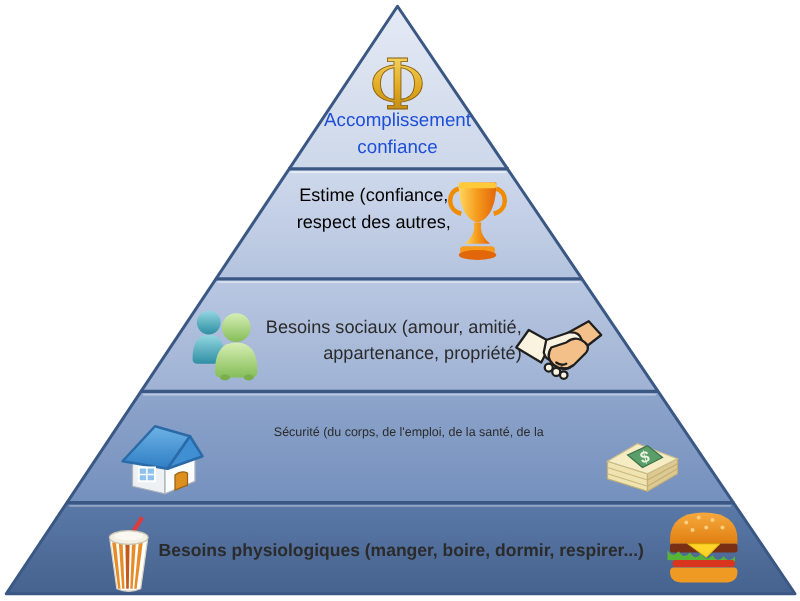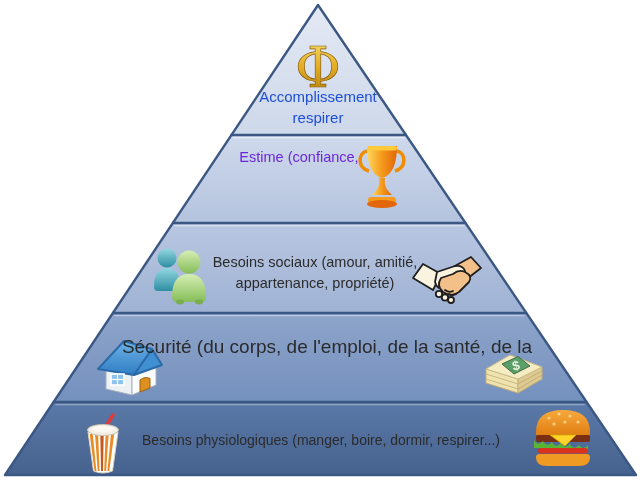--- a/index.html
+++ b/index.html
@@ -6,21 +6,21 @@
   html,body{width:640px;height:481px;background:#fff}
   body{font-family:"Liberation Sans",sans-serif}
   .stage{position:relative;width:640px;height:481px;background:#fff;overflow:hidden}
   .pyr-svg{position:absolute;left:0;top:0}
   .lvl-text{position:absolute;transform:translateX(-50%);text-align:center;
             color:#2b2b2b;white-space:nowrap}
   .lvl-text .ln{display:block}
   .t1{font-size:15px;line-height:21px}
   .t2{font-size:14.5px;line-height:21px}
   .t3{font-size:14.5px;line-height:21px}
-  .t4{font-size:19px;line-height:21px}
+  .t4{font-size:10px;line-height:21px}
   .t5{font-size:14px;line-height:18px}
   .icon{position:absolute}
 </style>
 </head>
 <body>
 
 <div class="stage">
 
   <svg class="pyr-svg" width="640" height="481" viewBox="0 0 640 481">
     <defs>
@@ -71,25 +71,26 @@
         <stop offset="0" stop-color="#f7e27c"></stop>
         <stop offset="0.5" stop-color="#e3ac22"></stop>
         <stop offset="1" stop-color="#a9780e"></stop>
       </linearGradient>
     </defs>
     <text x="27" y="51" text-anchor="middle" font-family="DejaVu Serif, serif" font-size="56" fill="url(#gold-g)" stroke="#8a5d0a" stroke-width="0.7">Φ</text>
   </svg>
 
   <div class="lvl-text t1" style="left: 318px; top: 86px; color: #1d4ed8;">
     <span class="ln">Accomplissement</span>
-    <span class="ln">respirer</span>
-  </div>
-
-  <div class="lvl-text t2" style="left: 299px; top: 147px; color: #6d28d9;">
+    <span class="ln">confiance</span>
+  </div>
+
+  <div class="lvl-text t2" style="left: 299px; top: 147px; color: #000000;">
     <span class="ln">Estime (confiance,</span>
+    <span class="ln">respect des autres,</span>
   </div>
 
   <svg class="icon" style="left:356px;top:141px" width="52" height="70" viewBox="0 0 52 70">
     <defs>
       <linearGradient id="troph-g" x1="0" y1="0" x2="1" y2="0">
         <stop offset="0" stop-color="#ffd75e"></stop>
         <stop offset="0.5" stop-color="#f59a1c"></stop>
         <stop offset="1" stop-color="#e2660a"></stop>
       </linearGradient>
     </defs>
@@ -114,21 +115,21 @@
       </linearGradient>
     </defs>
     <circle cx="17" cy="13" r="9.5" fill="url(#teal-g)"></circle>
     <path d="M4,42 q0,-19 13,-19 q13,0 13,19 q0,4 -4,4 h-18 q-4,0 -4,-4 Z" fill="url(#teal-g)"></path>
     <circle cx="39" cy="17" r="11.5" fill="url(#green-g)"></circle>
     <path d="M22,52 q0,-23 17,-23 q17,0 17,23 q0,5 -5,5 h-24 q-5,0 -5,-5 Z" fill="url(#green-g)"></path>
     <ellipse cx="30" cy="57" rx="4" ry="2.4" fill="#79ad4e"></ellipse>
     <ellipse cx="49" cy="57" rx="4" ry="2.4" fill="#79ad4e"></ellipse>
   </svg>
 
-  <div class="lvl-text t3" style="left: 315px; top: 252px; color: rgb(43, 43, 43);">
+  <div class="lvl-text t3" style="left: 315px; top: 252px; color: rgb(43, 43, 43); text-align: right;">
     <span class="ln">Besoins sociaux (amour, amitié,</span>
     <span class="ln">appartenance, propriété)</span>
   </div>
 
   <svg class="icon" style="left:411px;top:252px" width="72" height="58" viewBox="0 0 72 58">
     <g stroke="#1f1f1f" stroke-width="1.8" stroke-linejoin="round" stroke-linecap="round">
       <path d="M70,16 L60,5 L42,15 L52,30 Z" fill="#f2c088"></path>
       <path d="M2,26 L12,12 L30,22 L22,38 Z" fill="#faf3df"></path>
       <path d="M26,20 L44,14 Q52,13 54,19 Q56,25 48,28 L34,36 Q26,38 24,30 Z" fill="#faf3df"></path>
       <path d="M30,26 Q25,34 32,40 Q40,46 48,40 L58,30 Q62,24 54,20 Q48,17 42,22 Z" fill="#f2c088"></path>
@@ -176,21 +177,21 @@
     <path d="M4,19 L9.5,58 Q19,62 28.5,58 L34,19 Z" fill="#ffffff" stroke="#d8d2c0" stroke-width="1"></path>
     <path d="M5.7,21 L8.8,21 L12.4,58 L10.5,58 Z" fill="#e88c28"></path>
     <path d="M11,21 L14.1,21 L15.6,58 L13.7,58 Z" fill="#e88c28"></path>
     <path d="M16.3,21 L19.7,21 L19,58 L17,58 Z" fill="#c25a1e"></path>
     <path d="M21.6,21 L24.7,21 L22.1,58 L20.2,58 Z" fill="#e88c28"></path>
     <path d="M27,21 L30.2,21 L25.3,58 L23.4,58 Z" fill="#e88c28"></path>
     <ellipse cx="19" cy="17" rx="15.5" ry="5.5" fill="#f2efe4" stroke="#c9c4b2" stroke-width="1"></ellipse>
     <ellipse cx="19" cy="15.8" rx="11.5" ry="3.4" fill="#faf8f0"></ellipse>
   </svg>
 
-  <div class="lvl-text t5" style="left: 321px; top: 431px; color: rgb(43, 43, 43);">
+  <div class="lvl-text t5" style="left: 321px; top: 431px; color: rgb(43, 43, 43); font-weight: bold;">
     <span class="ln">Besoins physiologiques (manger, boire, dormir, respirer...)</span>
   </div>
 
   <svg class="icon" style="left:532px;top:404px" width="62" height="66" viewBox="0 0 62 66">
     <defs>
       <linearGradient id="bun-g" x1="0" y1="0" x2="0" y2="1">
         <stop offset="0" stop-color="#f7a93c"></stop>
           <stop offset="1" stop-color="#e07f13"></stop>
       </linearGradient>
     </defs>

